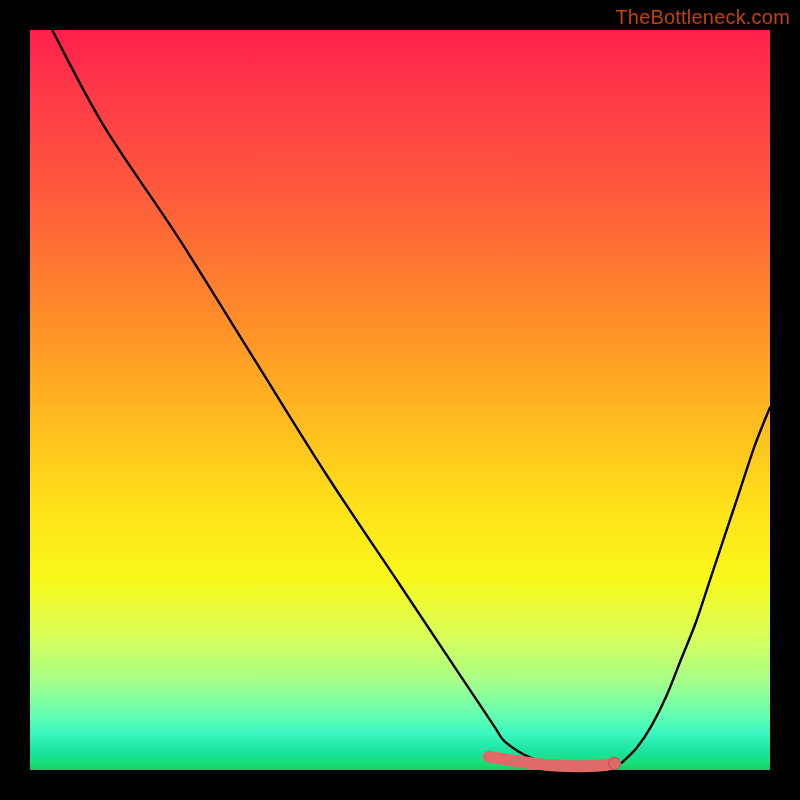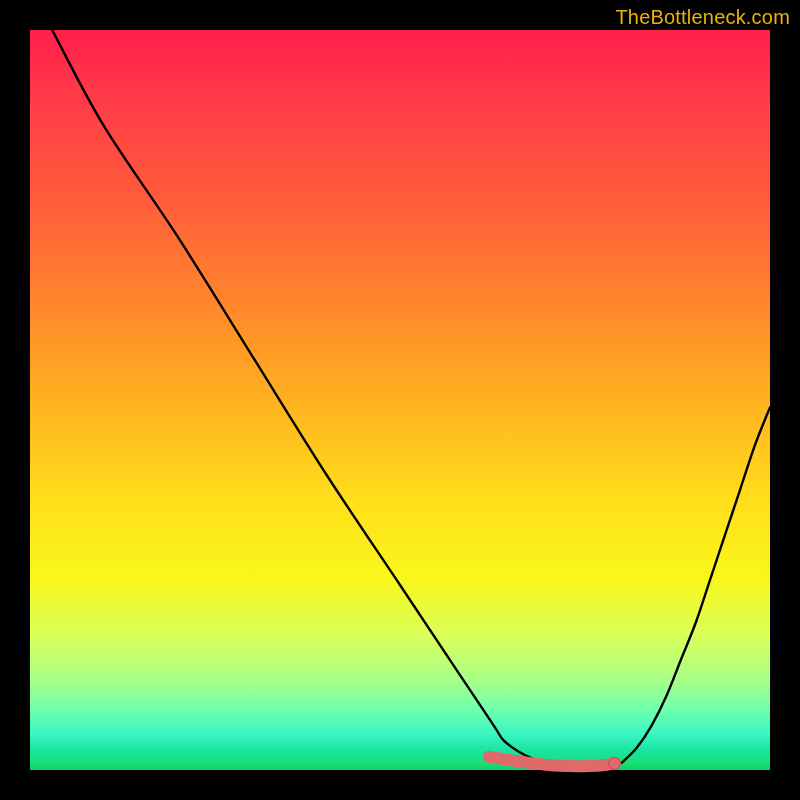--- a/index.html
+++ b/index.html
@@ -38,21 +38,21 @@
       #3cf7c2 95%,
       #19e49e 97.5%,
       #18e07a 99%,
       #16ce60 100%
     );
   }
   .watermark {
     position: absolute;
     top: 6px;
     right: 10px;
-    color: #eab308;
+    color: #c2410c;
     font-size: 20px;
     letter-spacing: 0.2px;
     font-weight: 500;
     user-select: none;
   }
   svg.curves {
     position: absolute;
     left: 0;
     top: 0;
     width: 740px;

